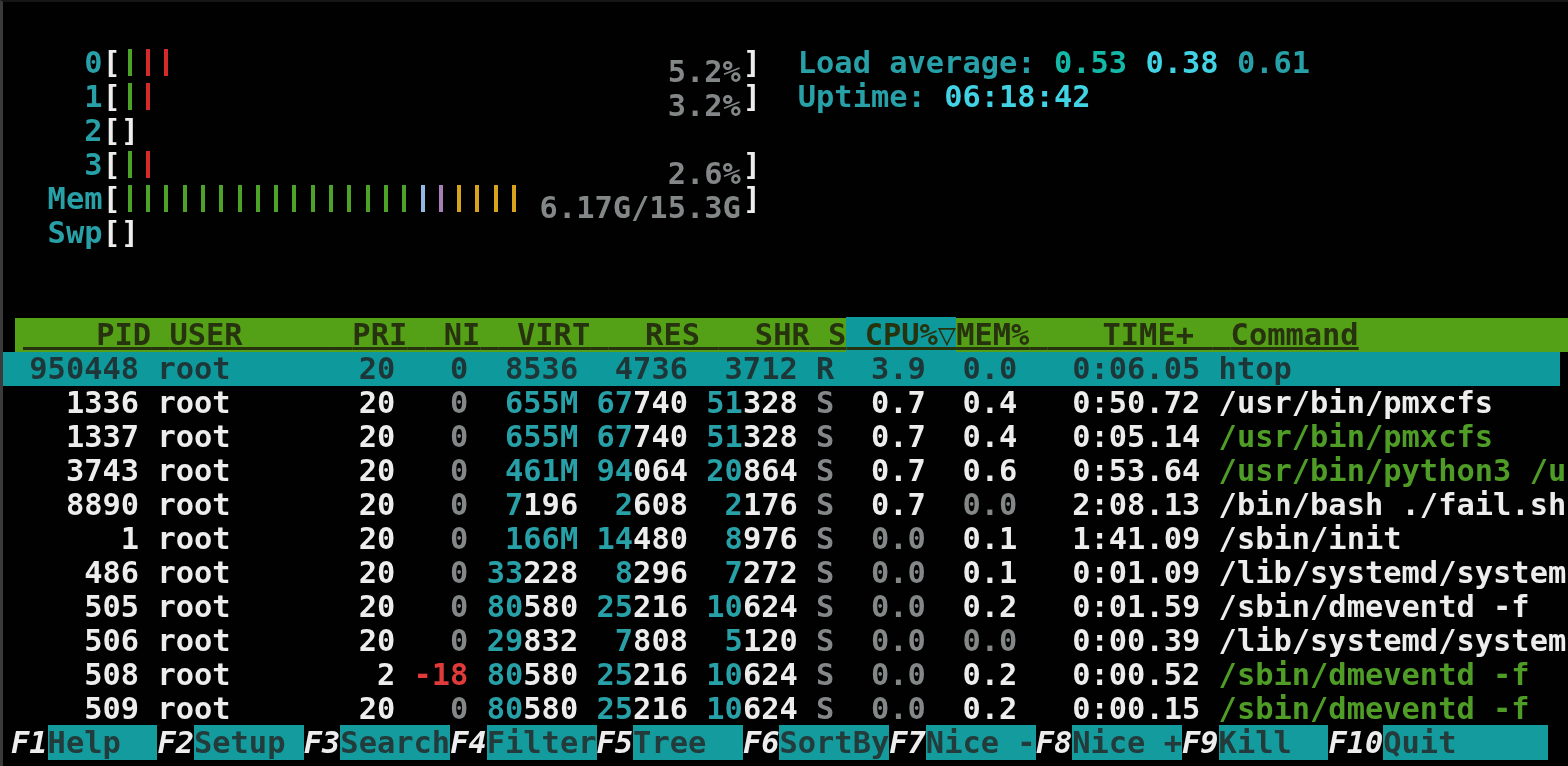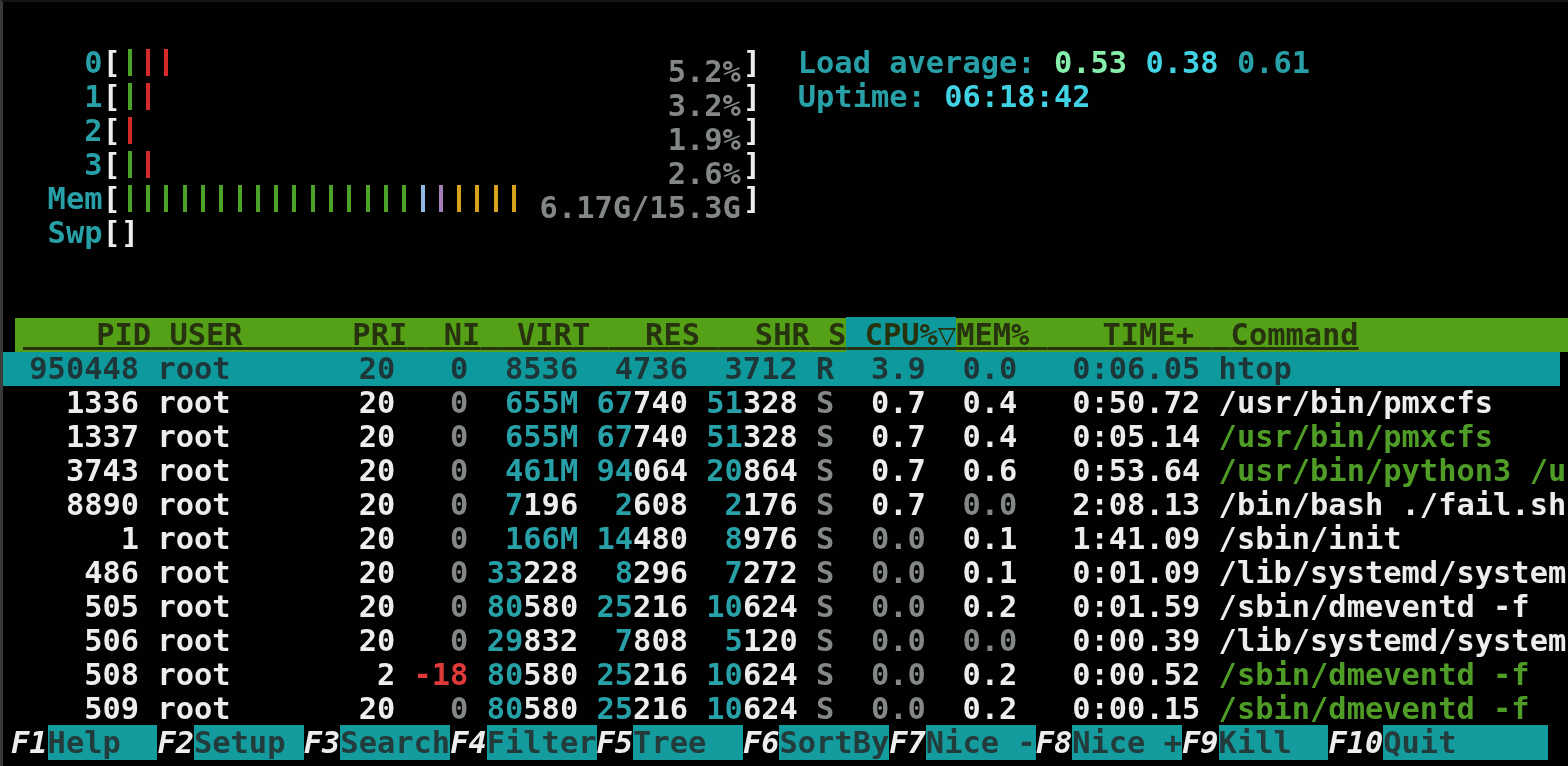--- a/index.html
+++ b/index.html
@@ -19,39 +19,39 @@
   #summary .line{padding-left:0;}
   #tabs{position:absolute; top:282px; left:0; right:0;}
   #header{position:absolute; top:316px; left:12px; right:0; background:var(--hdrBg); color:var(--hdrText);text-decoration:underline;}
   #rows{position:absolute; top:350px; left:0; right:8px;}
   #fnbar{position:absolute; top:724px; left:0; right:0; padding-left:8px;}
   .zone{display:inline-block; position:relative; width:34ch; height:34px; vertical-align:top;}
   .bar{position:absolute; top:3px; width:4px; height:27px;}
   .mval{position:absolute; right:2px; top:9px;}
   .teal{color:var(--teal)} .cyanb{color:var(--cyanb)} .white{color:var(--white)}
   .gray{color:var(--gray)} .lime{color:var(--lime)} .green{color:var(--green)}
-  .red{color:var(--red)} .whiteb{color:#86efac}
+  .red{color:var(--red)} .whiteb{color:#14b8a6}
   .bgreen{background:var(--barGreen)} .bred{background:var(--barRed)}
   .bblue{background:var(--barBlue)} .bpurple{background:var(--barPurple)} .byellow{background:var(--barYellow)}
   .tabmain{background:var(--hdrBg); color:var(--hdrText);}
   .tabio{background:var(--tabBlue); color:var(--tabText);}
   .sortcell{background:var(--selBg); color:var(--hdrText);}
   .rowsel{background:var(--selBg);}
   .rowsel span{color:var(--selText) !important;}
   .fkey{color:var(--white);font-style:italic;}
   .flabel{background:var(--fnBg); color:var(--fnText);}
 </style>
 </head>
 <body>
 
 <div id="term">
   <div id="meters">
       <div class="line"><span class="teal">    0</span><span class="white">[</span><span class="zone"><span class="bar bgreen" style="left: calc(0ch + 7px);"></span><span class="bar bred" style="left: calc(1ch + 7px);"></span><span class="bar bred" style="left: calc(2ch + 7px);"></span><span class="gray mval">5.2%</span></span><span class="white">]</span></div>
       <div class="line"><span class="teal">    1</span><span class="white">[</span><span class="zone"><span class="bar bgreen" style="left: calc(0ch + 7px);"></span><span class="bar bred" style="left: calc(1ch + 7px);"></span><span class="gray mval">3.2%</span></span><span class="white">]</span></div>
-      <div class="line"><span class="teal">    2</span><span class="white">[</span><span class="zone"><span class="bar bred" style="left: calc(0ch + 7px);"></span><span class="gray mval">1.9%</span></span><span class="white">]</span></div>
+      <div class="line"><span class="teal">    2</span><span class="white">[</span><span class="white">]</span></div>
       <div class="line"><span class="teal">    3</span><span class="white">[</span><span class="zone"><span class="bar bgreen" style="left: calc(0ch + 7px);"></span><span class="bar bred" style="left: calc(1ch + 7px);"></span><span class="gray mval">2.6%</span></span><span class="white">]</span></div>
       <div class="line"><span class="teal">  Mem</span><span class="white">[</span><span class="zone"><span class="bar bgreen" style="left: calc(0ch + 7px);"></span><span class="bar bgreen" style="left: calc(1ch + 7px);"></span><span class="bar bgreen" style="left: calc(2ch + 7px);"></span><span class="bar bgreen" style="left: calc(3ch + 7px);"></span><span class="bar bgreen" style="left: calc(4ch + 7px);"></span><span class="bar bgreen" style="left: calc(5ch + 7px);"></span><span class="bar bgreen" style="left: calc(6ch + 7px);"></span><span class="bar bgreen" style="left: calc(7ch + 7px);"></span><span class="bar bgreen" style="left: calc(8ch + 7px);"></span><span class="bar bgreen" style="left: calc(9ch + 7px);"></span><span class="bar bgreen" style="left: calc(10ch + 7px);"></span><span class="bar bgreen" style="left: calc(11ch + 7px);"></span><span class="bar bgreen" style="left: calc(12ch + 7px);"></span><span class="bar bgreen" style="left: calc(13ch + 7px);"></span><span class="bar bgreen" style="left: calc(14ch + 7px);"></span><span class="bar bgreen" style="left: calc(15ch + 7px);"></span><span class="bar bblue" style="left: calc(16ch + 7px);"></span><span class="bar bpurple" style="left: calc(17ch + 7px);"></span><span class="bar byellow" style="left: calc(18ch + 7px);"></span><span class="bar byellow" style="left: calc(19ch + 7px);"></span><span class="bar byellow" style="left: calc(20ch + 7px);"></span><span class="bar byellow" style="left: calc(21ch + 7px);"></span><span class="gray mval">6.17G/15.3G</span></span><span class="white">]</span></div>
       <div class="line"><span class="teal">  Swp</span><span class="white">[</span><span class="white">]</span></div>
     </div>
   <div id="summary">
     <div class="line"><span class="teal">Load average: </span><span class="whiteb">0.53</span><span class="teal"> </span><span class="cyanb">0.38</span><span class="teal"> </span><span class="teal">0.61</span></div>
     <div class="line"><span class="teal">Uptime: </span><span class="cyanb">06:18:42</span></div>
   </div>
   <div id="header" class="line"><span>    PID</span><span> </span><span>USER     </span><span> </span><span>PRI</span><span> </span><span> NI</span><span> </span><span> VIRT</span><span> </span><span>  RES</span><span> </span><span>  SHR</span><span> </span><span>S</span><span class="sortcell"> CPU%▽</span><span>MEM%</span><span> </span><span>   TIME+ </span><span> </span><span>Command</span></div>
   <div id="rows">

